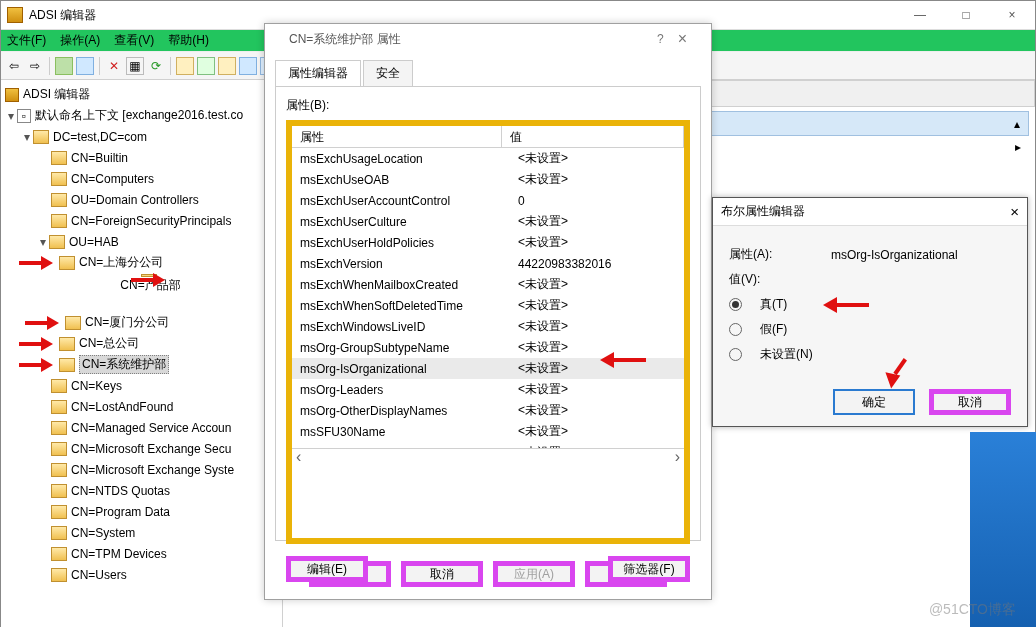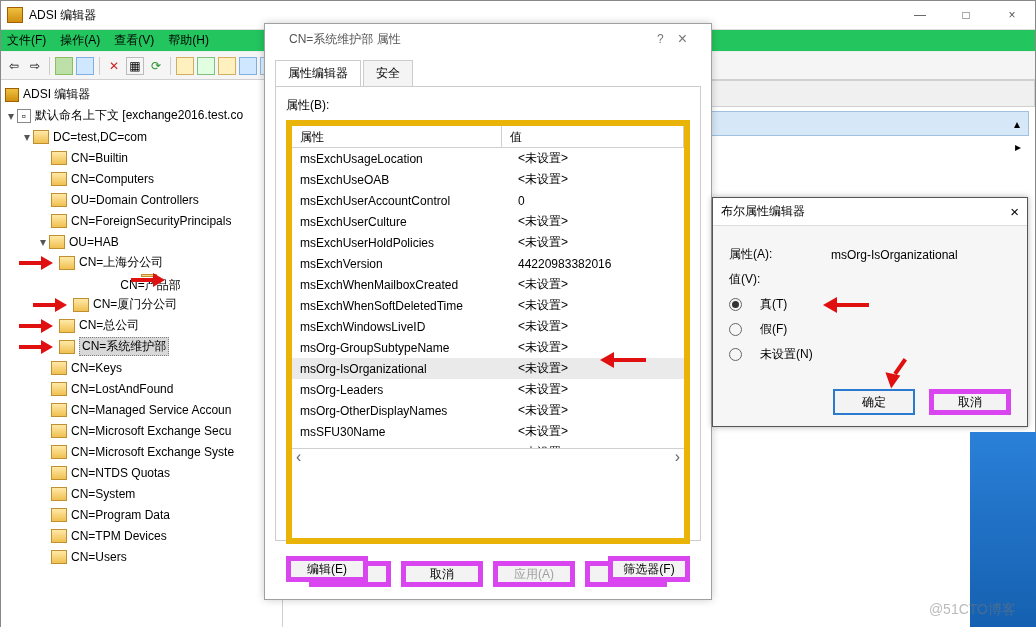--- a/index.html
+++ b/index.html
@@ -141,21 +141,21 @@
       <div class="node" style="padding-left:18px;">
           <span class="red-arrow"></span>
           <span class="ficon"></span>
           <span>CN=上海分公司</span>
         </div>
       <div class="node" style="padding-left:18px;flex-direction:column;">
           <span class="red-arrow"></span>
           <span class="ficon"></span>
           <span>CN=产品部</span>
         </div>
-      <div class="node" style="padding-left:32px;">
+      <div class="node" style="padding-left:24px;margin-top:18px;">
           <span class="red-arrow"></span>
           <span class="ficon"></span>
           <span>CN=厦门分公司</span>
         </div>
       <div class="node" style="padding-left:18px;">
           <span class="red-arrow"></span>
           <span class="ficon"></span>
           <span>CN=总公司</span>
         </div>
       <div class="node" style="padding-left:18px;">
@@ -182,25 +182,25 @@
       <div class="node" style="padding-left:50px;">
           <span class="ficon"></span>
           <span>CN=Microsoft Exchange Syste</span>
         </div>
       <div class="node" style="padding-left:50px;">
           <span class="ficon"></span>
           <span>CN=NTDS Quotas</span>
         </div>
       <div class="node" style="padding-left:50px;">
           <span class="ficon"></span>
+          <span>CN=Program Data</span>
+        </div>
+      <div class="node" style="padding-left:50px;">
+          <span class="ficon"></span>
           <span>CN=System</span>
-        </div>
-      <div class="node" style="padding-left:50px;">
-          <span class="ficon"></span>
-          <span>CN=Program Data</span>
         </div>
       <div class="node" style="padding-left:50px;">
           <span class="ficon"></span>
           <span>CN=TPM Devices</span>
         </div>
       <div class="node" style="padding-left:50px;">
           <span class="ficon"></span>
           <span>CN=Users</span>
         </div>
     </div>

